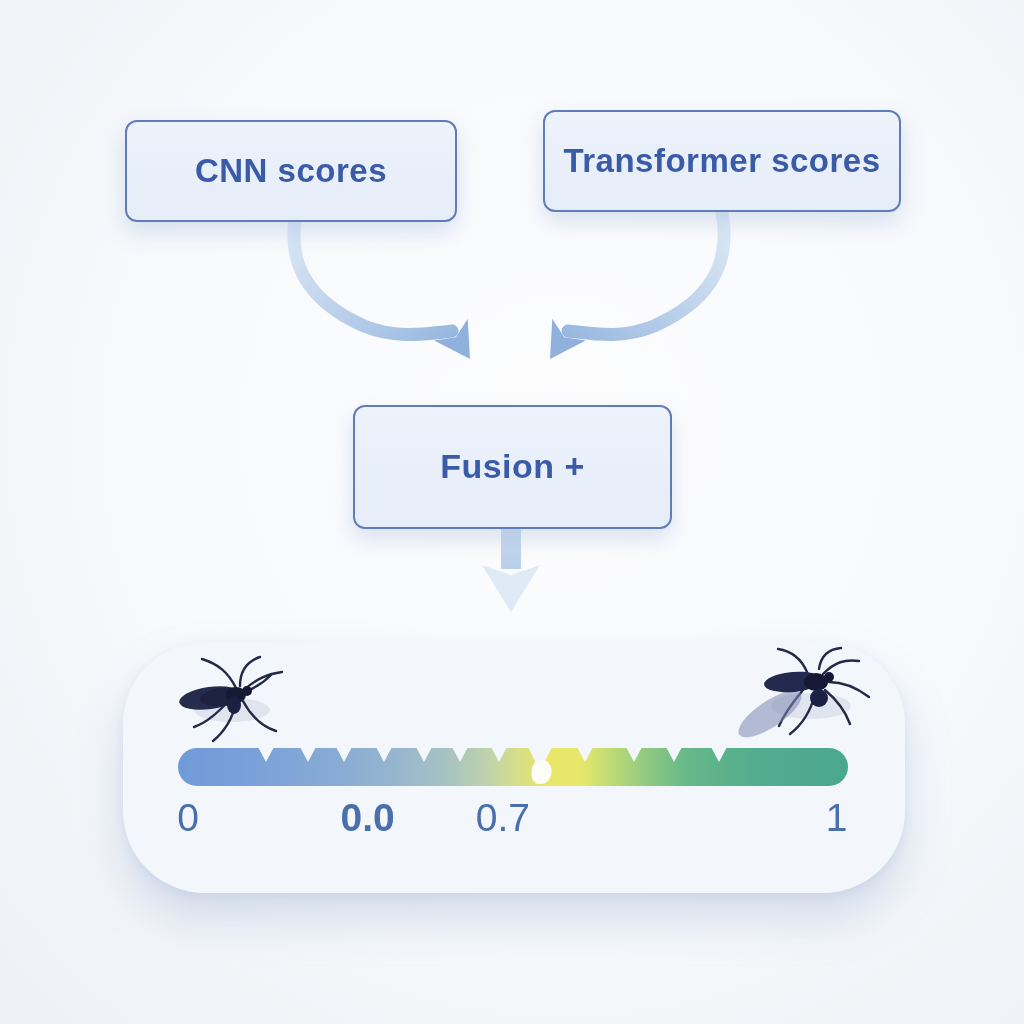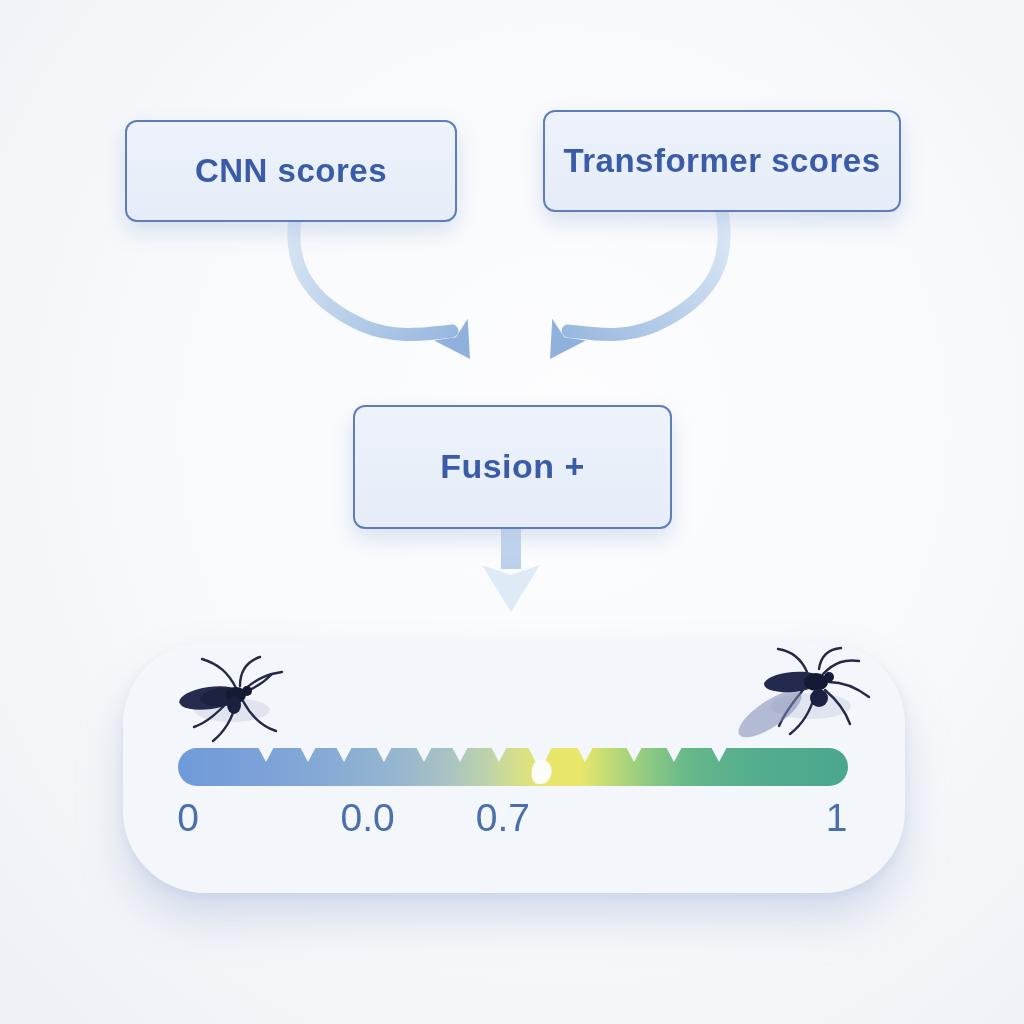--- a/index.html
+++ b/index.html
@@ -156,18 +156,18 @@
         <div class="notch big" style="left: 54%;"></div>
         <div class="blob" style="left: 54%;"></div>
         <div class="notch" style="left: 60.7%;"></div>
         <div class="notch" style="left: 68.1%;"></div>
         <div class="notch" style="left: 74%;"></div>
         <div class="notch" style="left: 80.7%;"></div>
       </div>
 
     <div id="tick-row">
         <span class="tick-label" style="left: 1.5%;">0</span>
-        <span class="tick-label" style="left: 28.3%;">0.0</span>
+        <span class="tick-label" style="left: 28.3%; font-weight: bold;">0.0</span>
         <span class="tick-label" style="left: 48.5%;">0.7</span>
         <span class="tick-label" style="left: 98.3%;">1</span>
       </div>
   </div>
 </div>
 
 </body></html>

